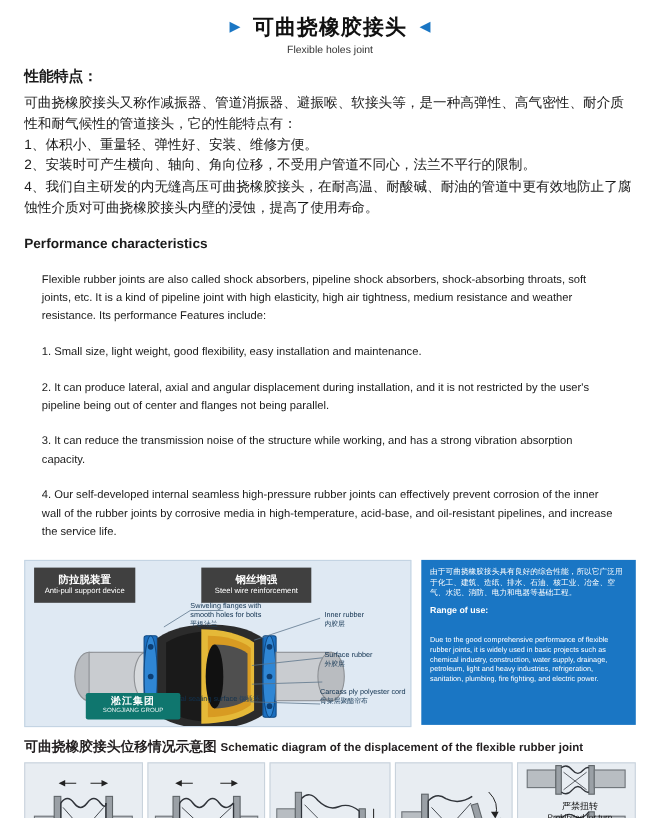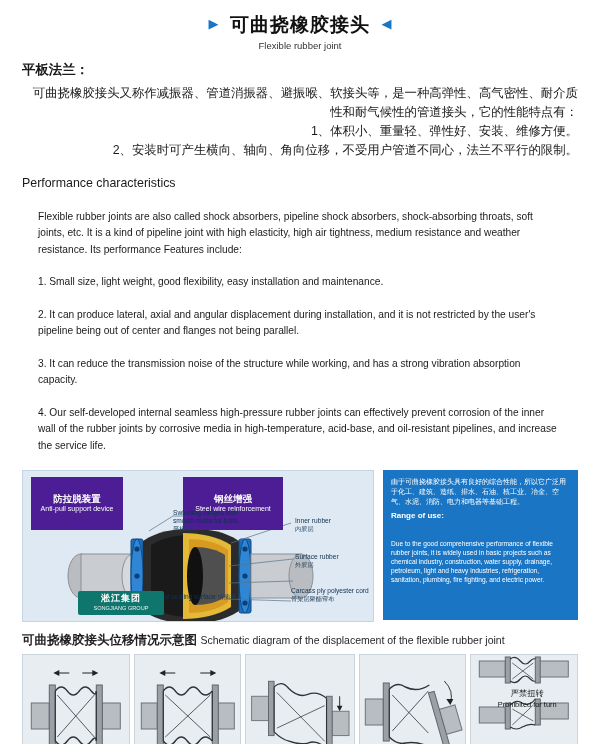--- a/index.html
+++ b/index.html
@@ -43,31 +43,31 @@
     margin:9px 22px 0 22px;
     font-size:12.4px;
     line-height:1.55;
     color:#1a1a1a;
   }
   .body-cn .h{
     font-weight:bold;
     font-size:13.4px;
     margin-bottom:3px;
   }
-  .body-cn p{margin:0;text-align:right;}
+  .body-cn p{margin:0;}
 
   
   .body-en{
     margin:12px 22px 0 22px;
     font-size:10.2px;
     line-height:1.62;
     color:#1a1a1a;
   }
   .body-en .h{
-    font-weight:normal;
+    font-weight:bold;
     font-size:12.4px;
     margin-bottom:4px;
   }
   .body-en p{margin:16px;}
 
   
   .mid{
     position:relative;
     margin:12px 22px 0 22px;
     height:150px;
@@ -75,26 +75,26 @@
   .diagram-box{
     position:absolute;
     left:0;top:0;
     width:350px;height:150px;
     background:#dfe9f3;
     border:1px solid #c4d4e3;
     overflow:hidden;
   }
   .lbl-box{
     position:absolute;
-    background:#4c1d95;
+    background:#404040;
     color:#fff;
     font-size:8.5px;
     text-align:center;
     line-height:1.25;
-    padding:16px 4px;
+    padding:6px 4px;
   }
   .lbl-box .cn{font-size:9.5px;font-weight:bold;display:block;}
   .lbl-box .en{font-size:7px;display:block;}
 
   .callout{
     position:absolute;
     font-size:6.6px;
     color:#10314f;
     line-height:1.2;
     white-space:nowrap;
@@ -132,21 +132,21 @@
   .usage-box .cnblock{font-size:7px;line-height:1.38;}
   .usage-box .t2{font-size:8px;font-weight:bold;margin:5px 0 18px;}
   .usage-box .enblock{font-size:6.6px;line-height:1.36;}
 
   
   .sch-title{
     margin:12px 22px 5px 22px;
     font-size:12.5px;
     font-weight:bold;
   }
-  .sch-title .en{font-weight:normal;font-size:10.5px;}
+  .sch-title .en{font-weight:bold;font-size:10.5px;}
 
   .sch-grid{
     margin:0 22px;
     display:flex;
     gap:4px;
     height:186px;
   }
   .cell{
     position:relative;
     background:#e8edf2;
@@ -164,28 +164,29 @@
 </style>
 </head>
 <body>
 
 <div class="page">
 
   <div class="title-wrap">
     <span class="tri">▶</span>
     <span class="title-cn">可曲挠橡胶接头</span>
     <span class="tri">◀</span>
-    <div class="title-en">Flexible rubber joint</div>
+    <div class="title-en">Flexible holes joint</div>
   </div>
 
   <div class="body-cn">
-    <div class="h">平板法兰：</div>
+    <div class="h">性能特点：</div>
     <p>可曲挠橡胶接头又称作减振器、管道消振器、避振喉、软接头等，是一种高弹性、高气密性、耐介质性和耐气候性的管道接头，它的性能特点有：</p>
     <p>1、体积小、重量轻、弹性好、安装、维修方便。</p>
     <p>2、安装时可产生横向、轴向、角向位移，不受用户管道不同心，法兰不平行的限制。</p>
+    <p>4、我们自主研发的内无缝高压可曲挠橡胶接头，在耐高温、耐酸碱、耐油的管道中更有效地防止了腐蚀性介质对可曲挠橡胶接头内壁的浸蚀，提高了使用寿命。</p>
   </div>
 
   <div class="body-en">
     <div class="h">Performance characteristics</div>
     <p>Flexible rubber joints are also called shock absorbers, pipeline shock absorbers, shock-absorbing throats, soft joints, etc. It is a kind of pipeline joint with high elasticity, high air tightness, medium resistance and weather resistance. Its performance Features include:</p>
     <p>1. Small size, light weight, good flexibility, easy installation and maintenance.</p>
     <p>2. It can produce lateral, axial and angular displacement during installation, and it is not restricted by the user's pipeline being out of center and flanges not being parallel.</p>
     <p>3. It can reduce the transmission noise of the structure while working, and has a strong vibration absorption capacity.</p>
     <p>4. Our self-developed internal seamless high-pressure rubber joints can effectively prevent corrosion of the inner wall of the rubber joints by corrosive media in high-temperature, acid-base, and oil-resistant pipelines, and increase the service life.</p>
   </div>

